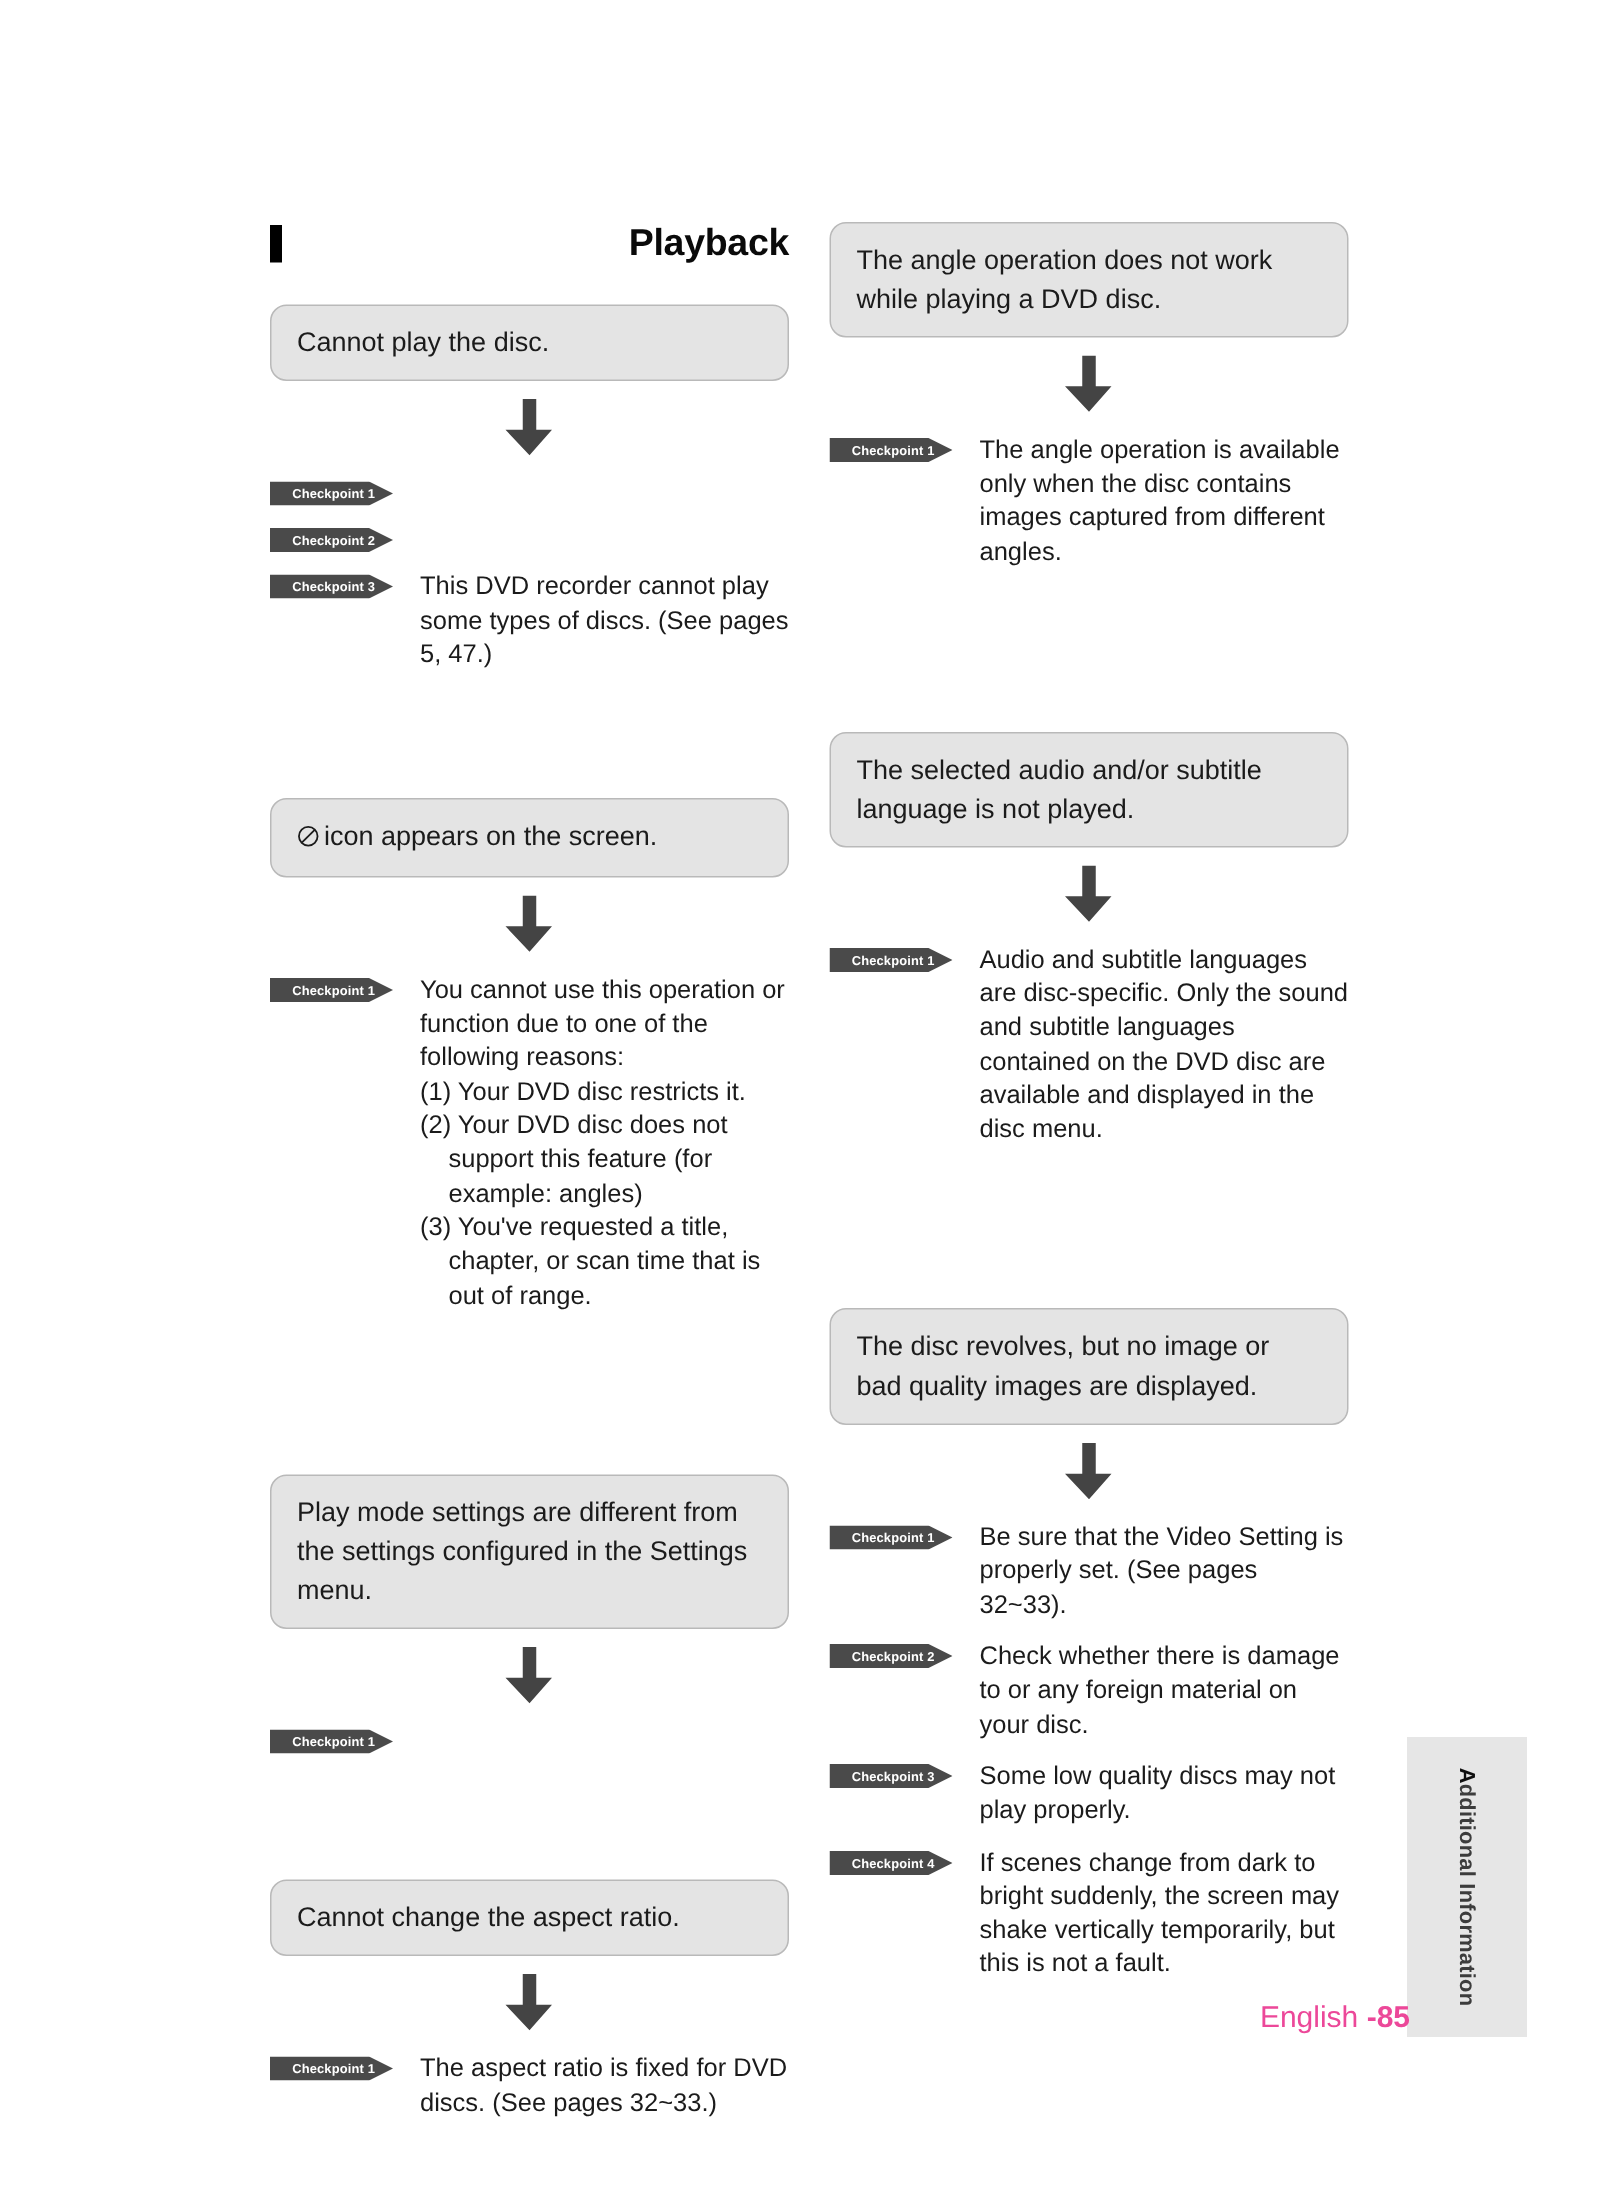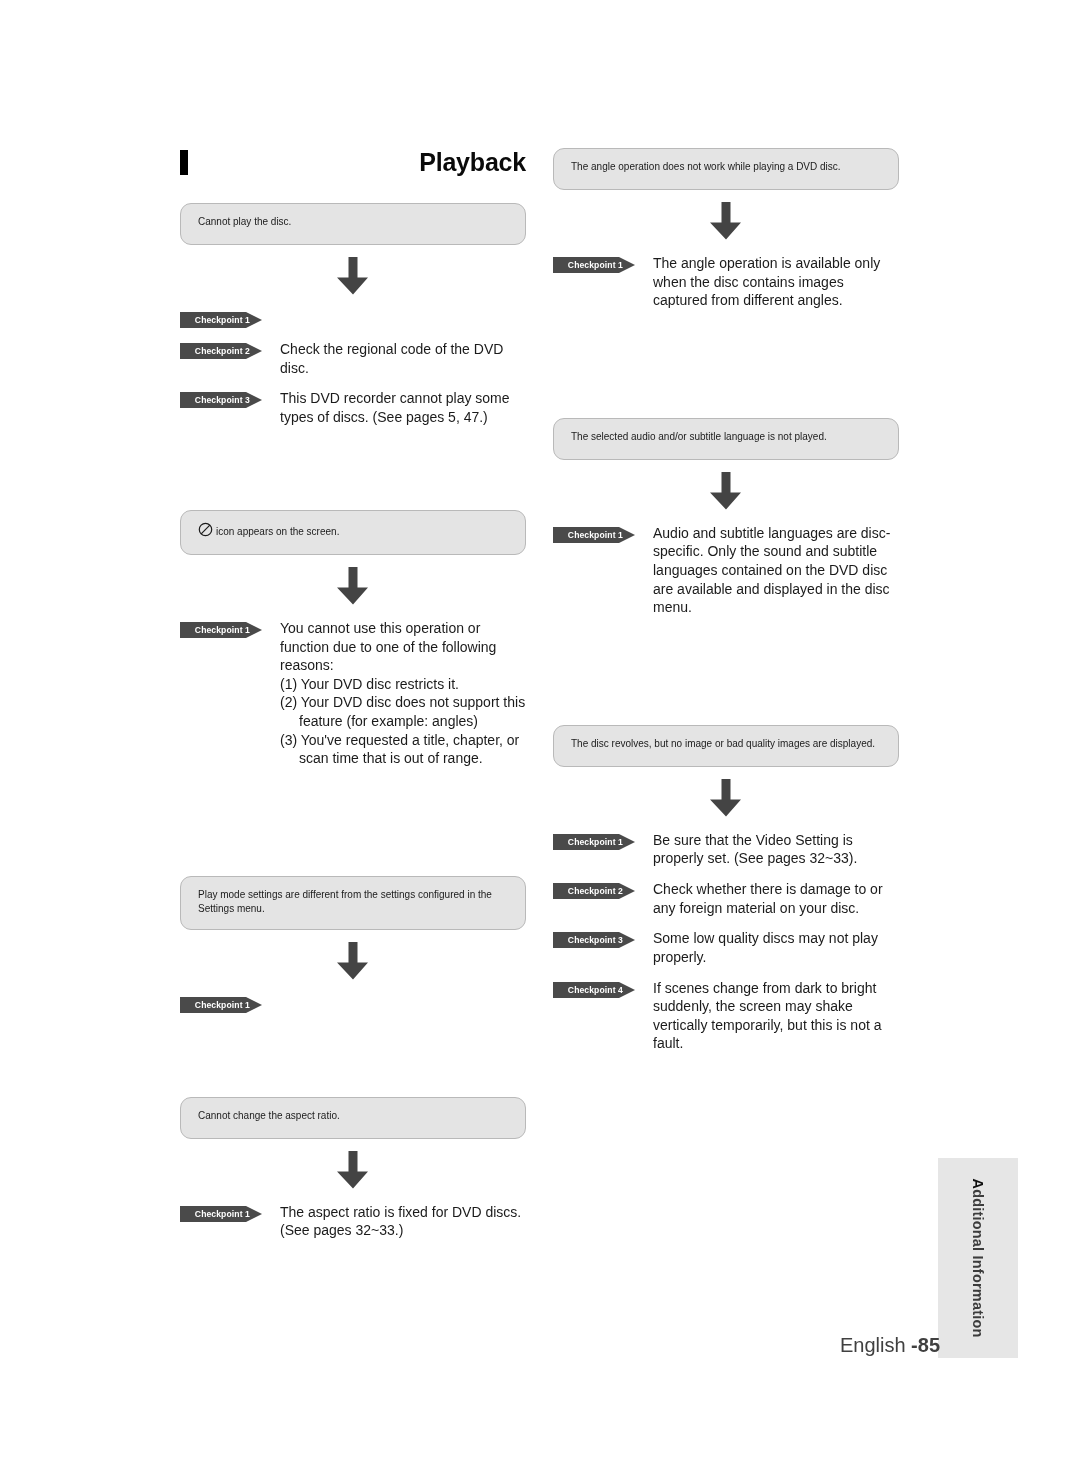--- a/index.html
+++ b/index.html
@@ -48,21 +48,21 @@
   }
 
   
   .footer {
     position: absolute;
     left: 0;
     top: 1334px;
     width: 940px;
     text-align: right;
     font-size: 20px;
-    color: #404040;
+    color: #ec4899;
   }
   .footer .pagenum {
     font-weight: bold;
   }
 
   
   .col {
     position: absolute;
     width: 346px;
   }
@@ -92,21 +92,21 @@
 
   
   .bubble {
     box-sizing: border-box;
     width: 346px;
     min-height: 42px;
     background: #e4e4e4;
     border: 1px solid #b9b9b9;
     border-radius: 11px;
     padding: 11px 17px 12px 17px;
-    font-size: 10px;
+    font-size: 18px;
     line-height: 1.45;
     color: #1b1b1b;
   }
   .bubble .noentry {
     display: inline-block;
     vertical-align: -2px;
     margin-right: 3px;
   }
 
   
@@ -148,21 +148,21 @@
     text-align: right;
     font-size: 8.6px;
     font-weight: bold;
     color: #ffffff;
     letter-spacing: 0.1px;
     pointer-events: none;
   }
   .cp-text {
     flex: 1 1 auto;
     padding-left: 18px;
-    font-size: 14px;
+    font-size: 17px;
     line-height: 1.33;
     color: #1b1b1b;
   }
   .cp-text .sub {
     display: block;
     padding-left: 0;
   }
   .cp-text .numbered {
     display: block;
     padding-left: 19px;
@@ -198,21 +198,20 @@
           <span class="cp-label">Checkpoint 1</span>
         </div>
       </div>
       <div class="cp-row">
         <div class="cp-badge">
           <svg class="pennant" viewBox="0 0 82 16" preserveAspectRatio="none">
             <path d="M0 0 H66 L82 8 L66 16 H0 Z" fill="#4a4a4a"></path>
           </svg>
           <span class="cp-label">Checkpoint 2</span>
         </div>
-        <div class="cp-text">Check the regional code of the DVD disc.</div>
       </div>
       <div class="cp-row">
         <div class="cp-badge">
           <svg class="pennant" viewBox="0 0 82 16" preserveAspectRatio="none">
             <path d="M0 0 H66 L82 8 L66 16 H0 Z" fill="#4a4a4a"></path>
           </svg>
           <span class="cp-label">Checkpoint 3</span>
         </div>
         <div class="cp-text">This DVD recorder cannot play some types of discs. (See pages 5, 47.)</div>
       </div>

